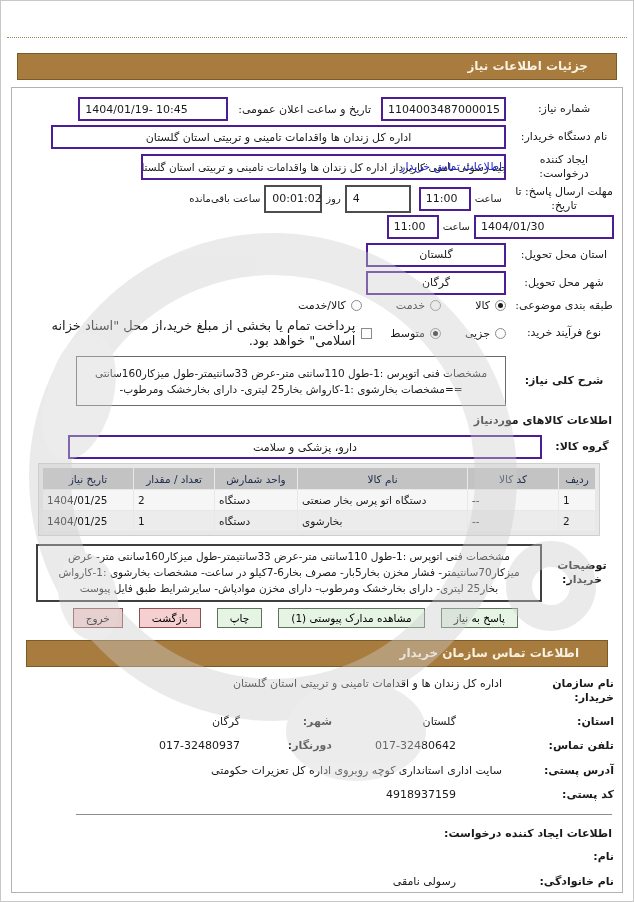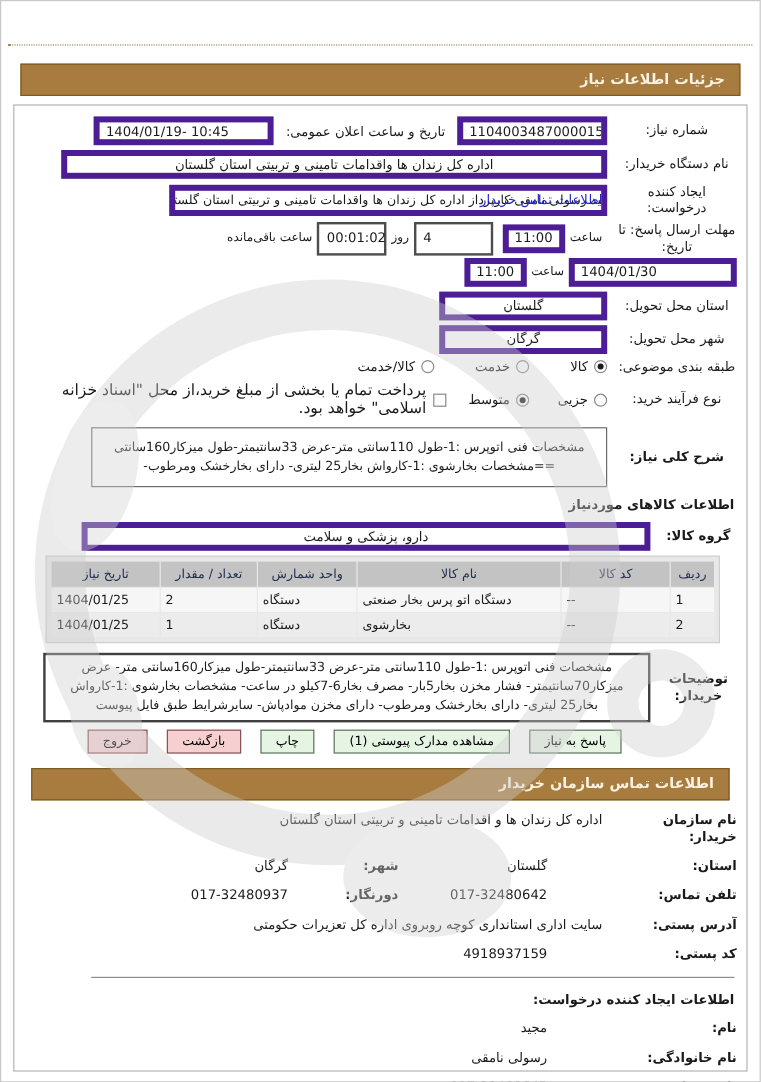--- a/index.html
+++ b/index.html
@@ -19,31 +19,31 @@
   #wm1 { left:28px; top:232px; width:488px; height:488px; }
   #wm2 { left:505px; top:540px; width:90px; height:90px; border-width:26px; }
   #wm3 { left:46px; top:332px; width:66px; height:128px; border-radius:48% 52% 55% 45%; transform:rotate(14deg); }
   #wm4 { left:58px; top:552px; width:58px; height:88px; border-radius:50% 50% 45% 55%; transform:rotate(-10deg); }
   #wm5 { left:285px; top:680px; width:140px; height:100px; border-radius:50%; }
   
   .topdots { height:37px; margin:0 6px; border-bottom:1px dotted #9a8a60; }
   .bar {
     height:27px; background:#a87c3e; border:1px solid #7c5a24;
     color:#f9f2e2; font-weight:bold; font-size:12px; line-height:25px;
-    padding:0 12px; margin:15px 16px 0; position:relative; z-index:1;
+    padding:0 28px; margin:15px 16px 0; position:relative; z-index:1;
   }
   .panel {
     margin:7px 10px 0; border:1px solid #b2b2b2;
     padding:9px 8px 0; position:relative; height:806px;
   }
   
   .frow { display:flex; align-items:center; margin-bottom:4px; position:relative; z-index:1; }
   .flbl { width:108px; flex-shrink:0; text-align:center; padding-left:8px; line-height:1.25; }
   .inp {
-    border:5px solid #4c1d95; background:#fff; height:24px;
+    border:2px solid #4c1d95; background:#fff; height:24px;
     display:flex; align-items:center; justify-content:center; padding:0 5px;
     white-space:nowrap; overflow:hidden;
   }
   .inp.rt { justify-content:flex-end; }
   .num { direction:ltr; unicode-bidi:embed; }
   .midlbl { margin:0 10px; white-space:nowrap; }
   .tinylbl { font-size:10px; margin:0 4px; white-space:nowrap; }
   .bold-box {
     border:2px solid #4d4d4d; background:#fff; height:28px;
     display:flex; align-items:center; justify-content:flex-end; padding:0 6px;
@@ -299,21 +299,20 @@
     <div class="clbl">کد پستی:</div>
     <div class="cv short"><span class="num">4918937159</span></div>
   </div>
 
   <div class="divider"></div>
 
   <div class="sect" style="margin-top:12px">اطلاعات ایجاد کننده درخواست:</div>
 
   <div class="crow">
     <div class="clbl">نام:</div>
-    <div class="cv short">مجید</div>
   </div>
 
   <div class="crow">
     <div class="clbl">نام خانوادگی:</div>
     <div class="cv short">رسولی نامقی</div>
   </div>
 
   <div class="crow">
     <div class="clbl">تلفن تماس:</div>
     <div class="cv short"><span class="num">017-32480645</span></div>

